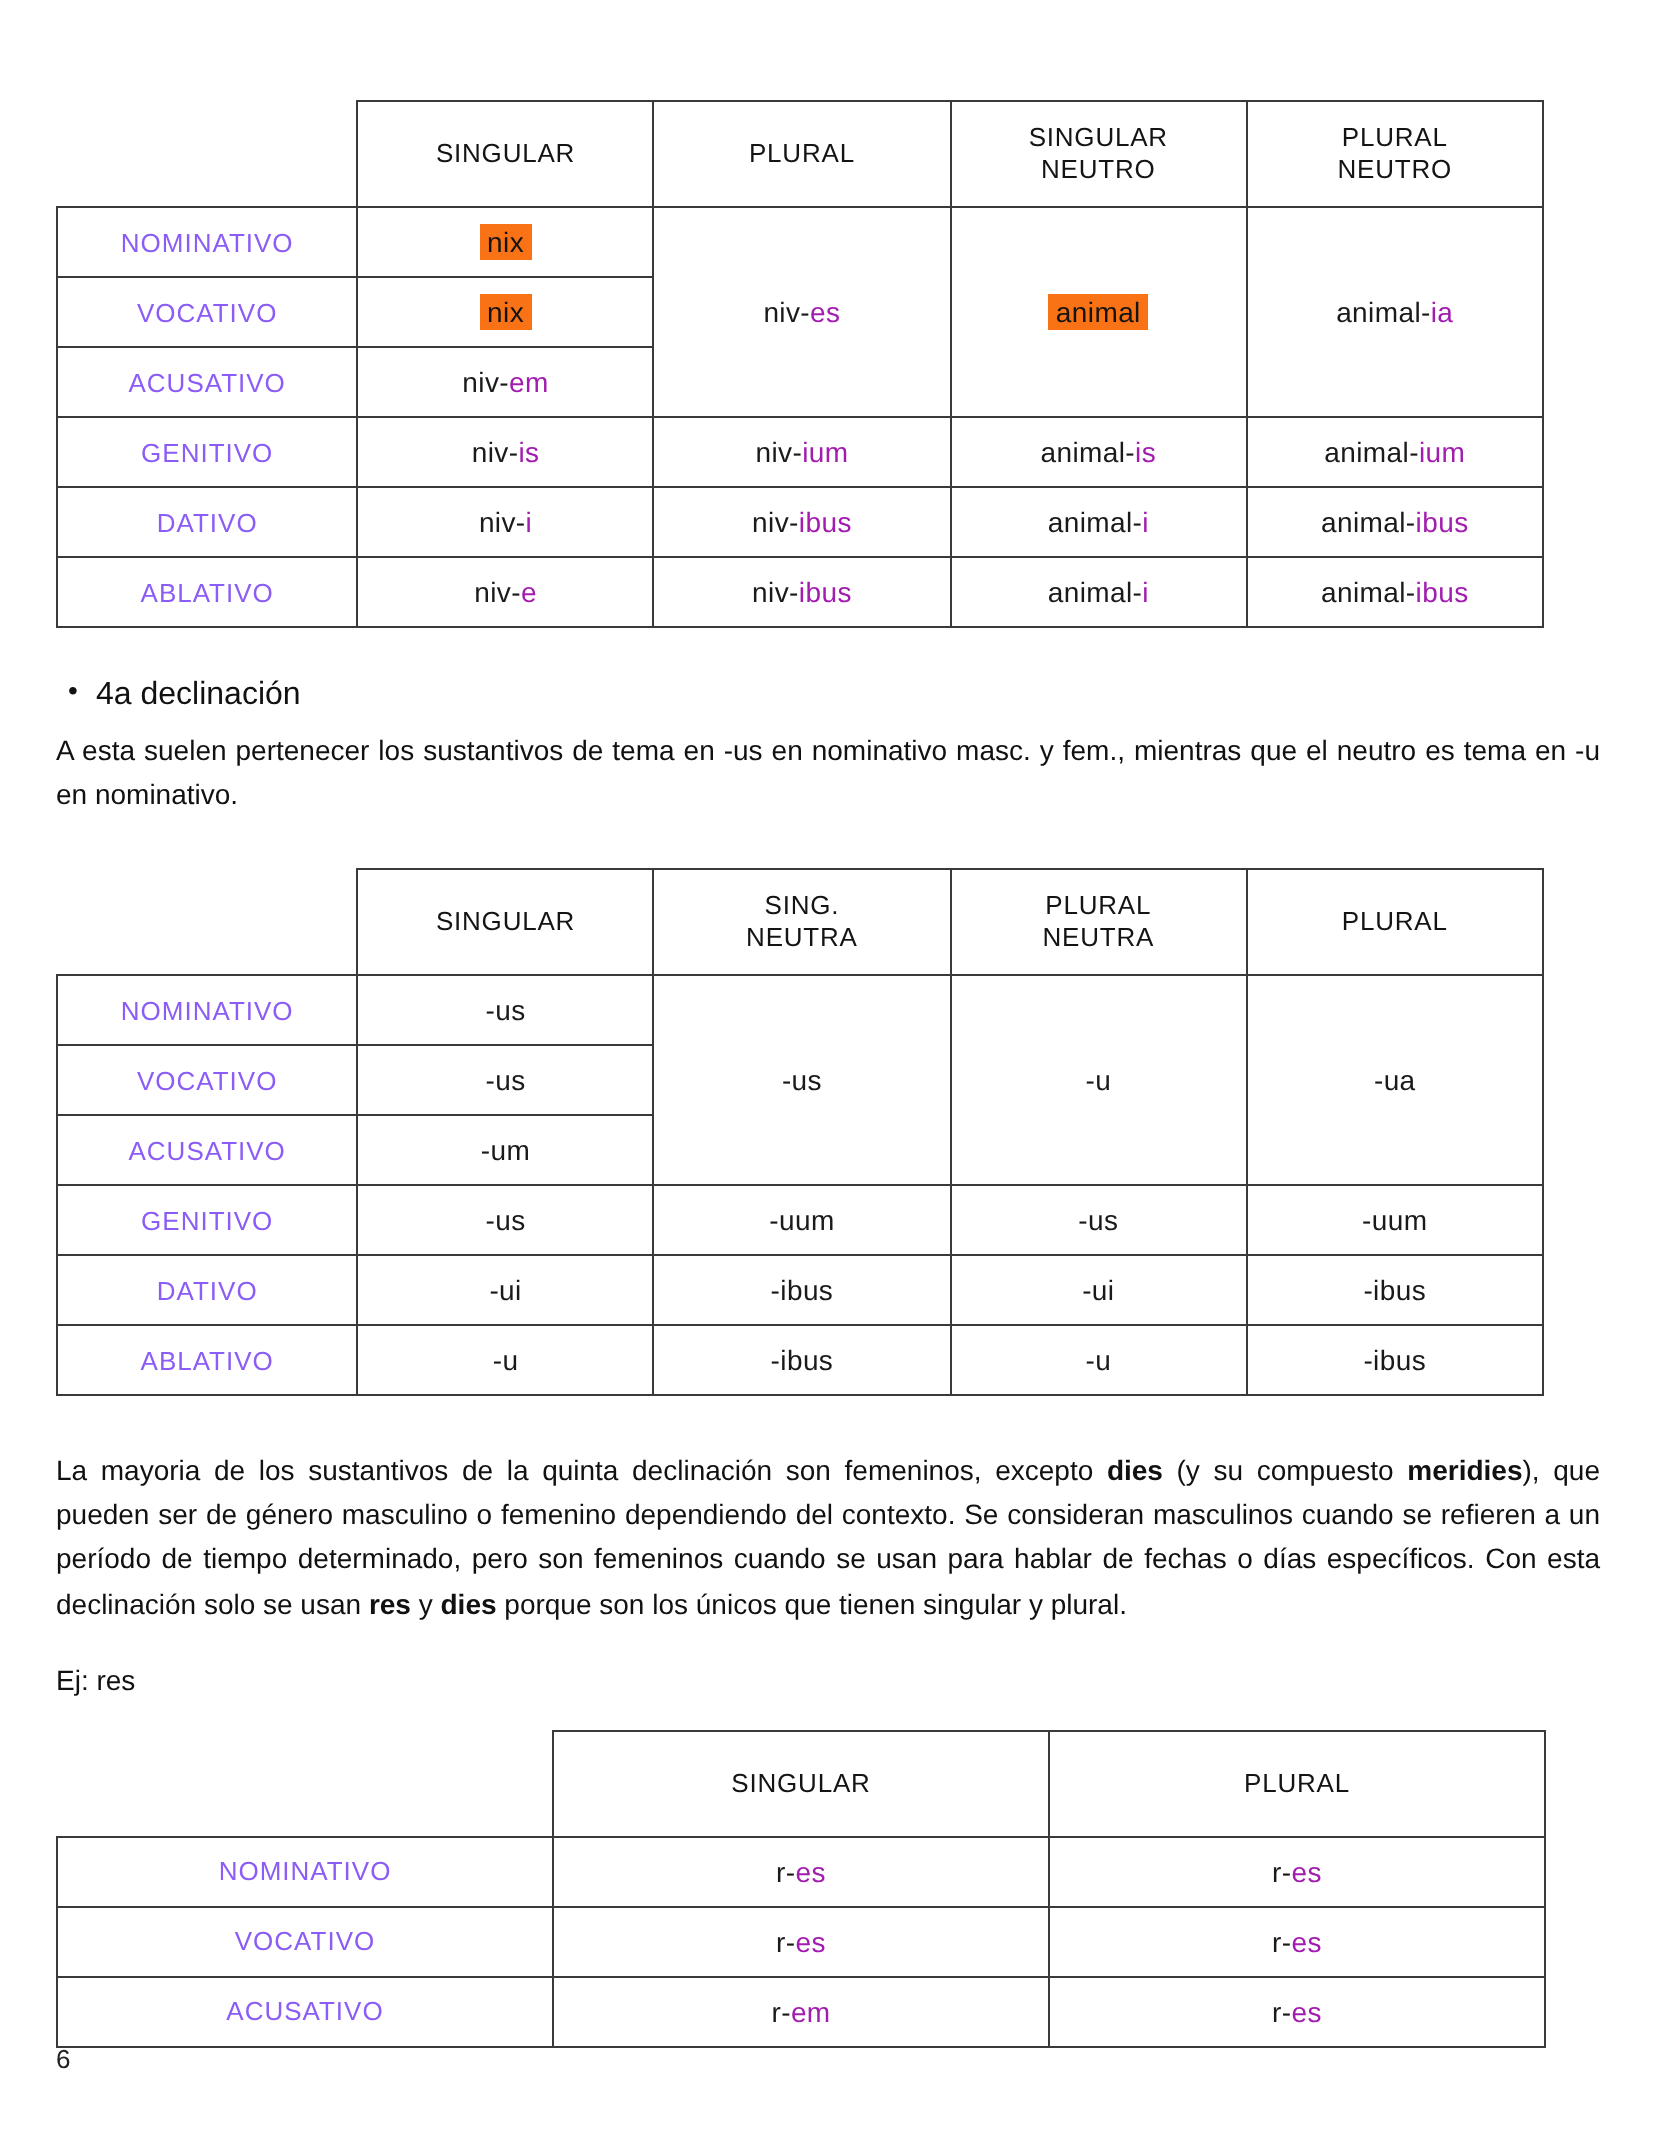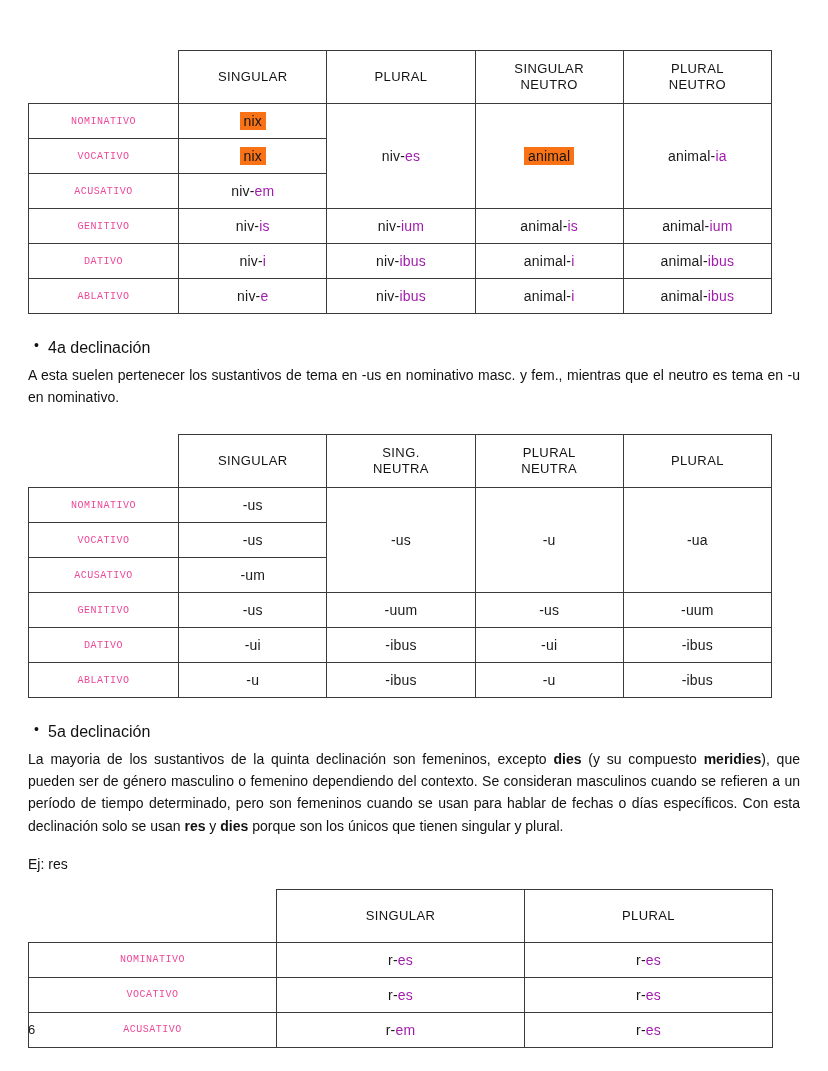--- a/index.html
+++ b/index.html
@@ -49,25 +49,24 @@
     background: #e3646a;
     color: #141414;
     font-size: 13px;
     letter-spacing: 0.4px;
     height: 52px;
     line-height: 1.25;
     border-color: #3a3a3a;
   }
 
   td.caselbl {
-    font-size: 10px;
+    font-size: 13px;
     letter-spacing: 0.5px;
-    color: #ec4899;
+    color: #8b5cf6;
     height: 34px;
-    font-family: Liberation Mono, monospace;
   }
 
   td.val {
     font-size: 14px;
     color: #1a1a1a;
     height: 34px;
     letter-spacing: 0.2px;
   }
 
   
@@ -306,21 +305,20 @@
         <td class="val allpink">-u</td>
         <td class="val allpink">-ibus</td>
         <td class="val allpink">-u</td>
         <td class="val allpink">-ibus</td>
       </tr>
     </tbody>
   </table>
 
   <div class="gap-d"></div>
 
-  <div class="bullet-line">5a declinación</div>
   <p class="para" id="para5"><span>La mayoria de los sustantivos de la quinta declinación son femeninos, excepto </span><span style="font-weight: 700;">dies</span><span> (y su compuesto </span><span style="font-weight: 700;">meridies</span><span>), que pueden ser de género masculino o femenino dependiendo del contexto. Se consideran masculinos cuando se refieren a un período de tiempo determinado, pero son femeninos cuando se usan para hablar de fechas o días específicos. Con esta declinación solo se usan </span><span style="font-weight: 700;">res</span><span> y </span><span style="font-weight: 700;">dies</span><span> porque son los únicos que tienen singular y plural.</span></p>
   <p class="para nojust" style="margin-top:16px;">Ej: res</p>
 
   <div class="gap-e"></div>
 
   <table class="decl" style="width:744px; margin-left:0;">
     <colgroup>
       <col style="width:248px">
       <col style="width:248px">
       <col style="width:248px">

